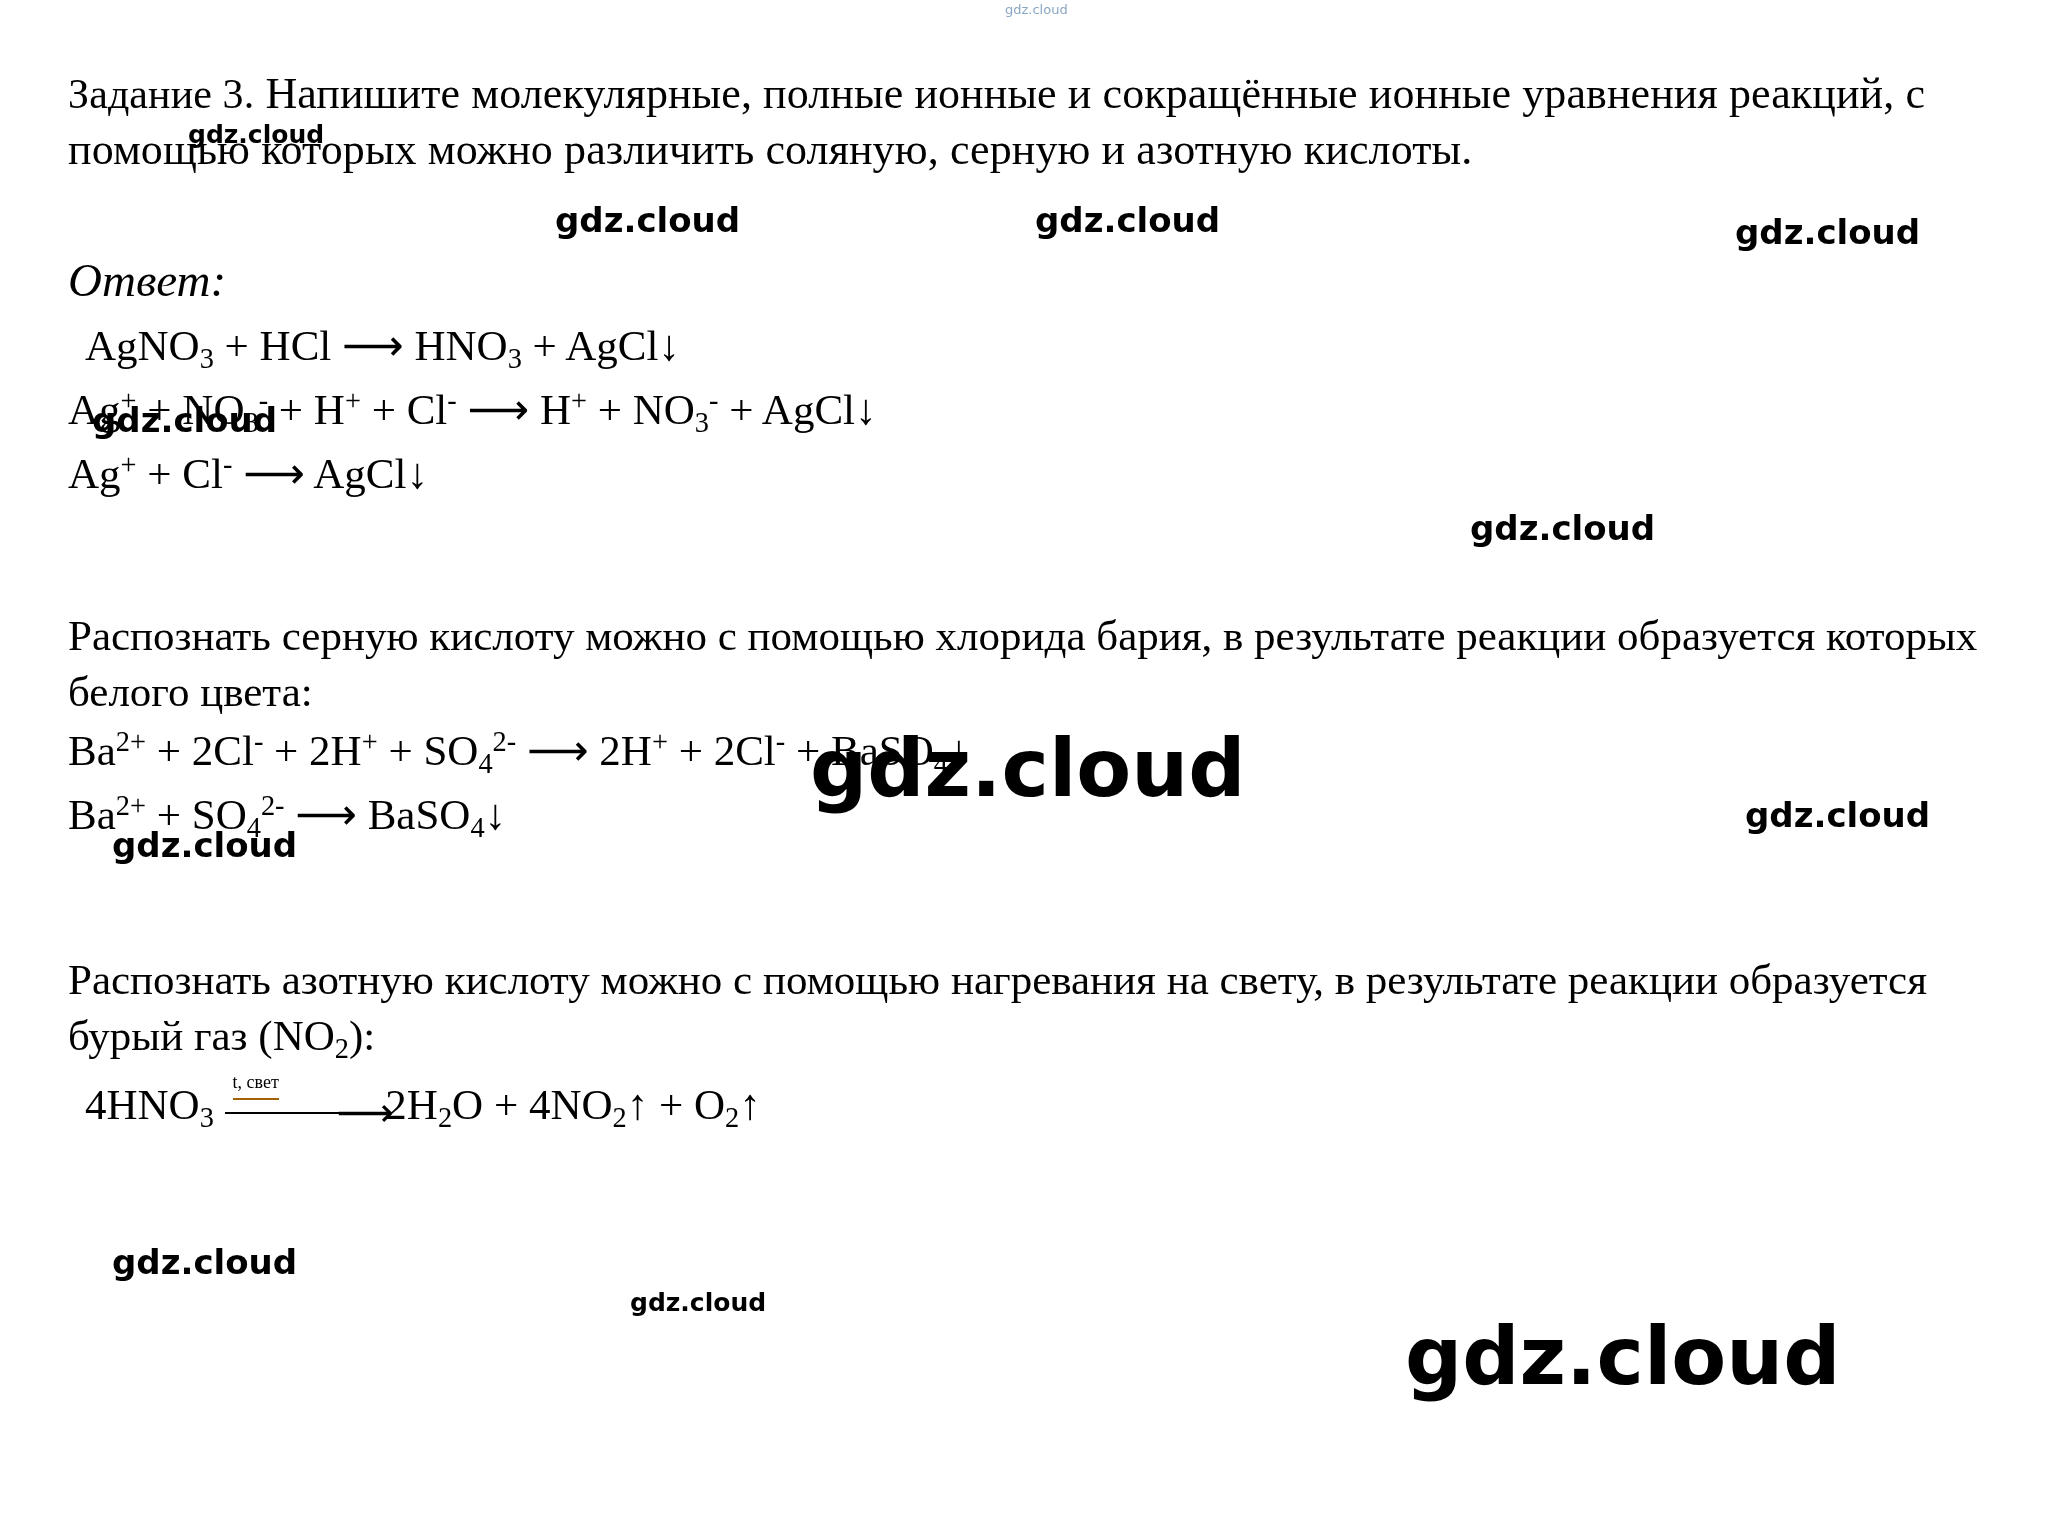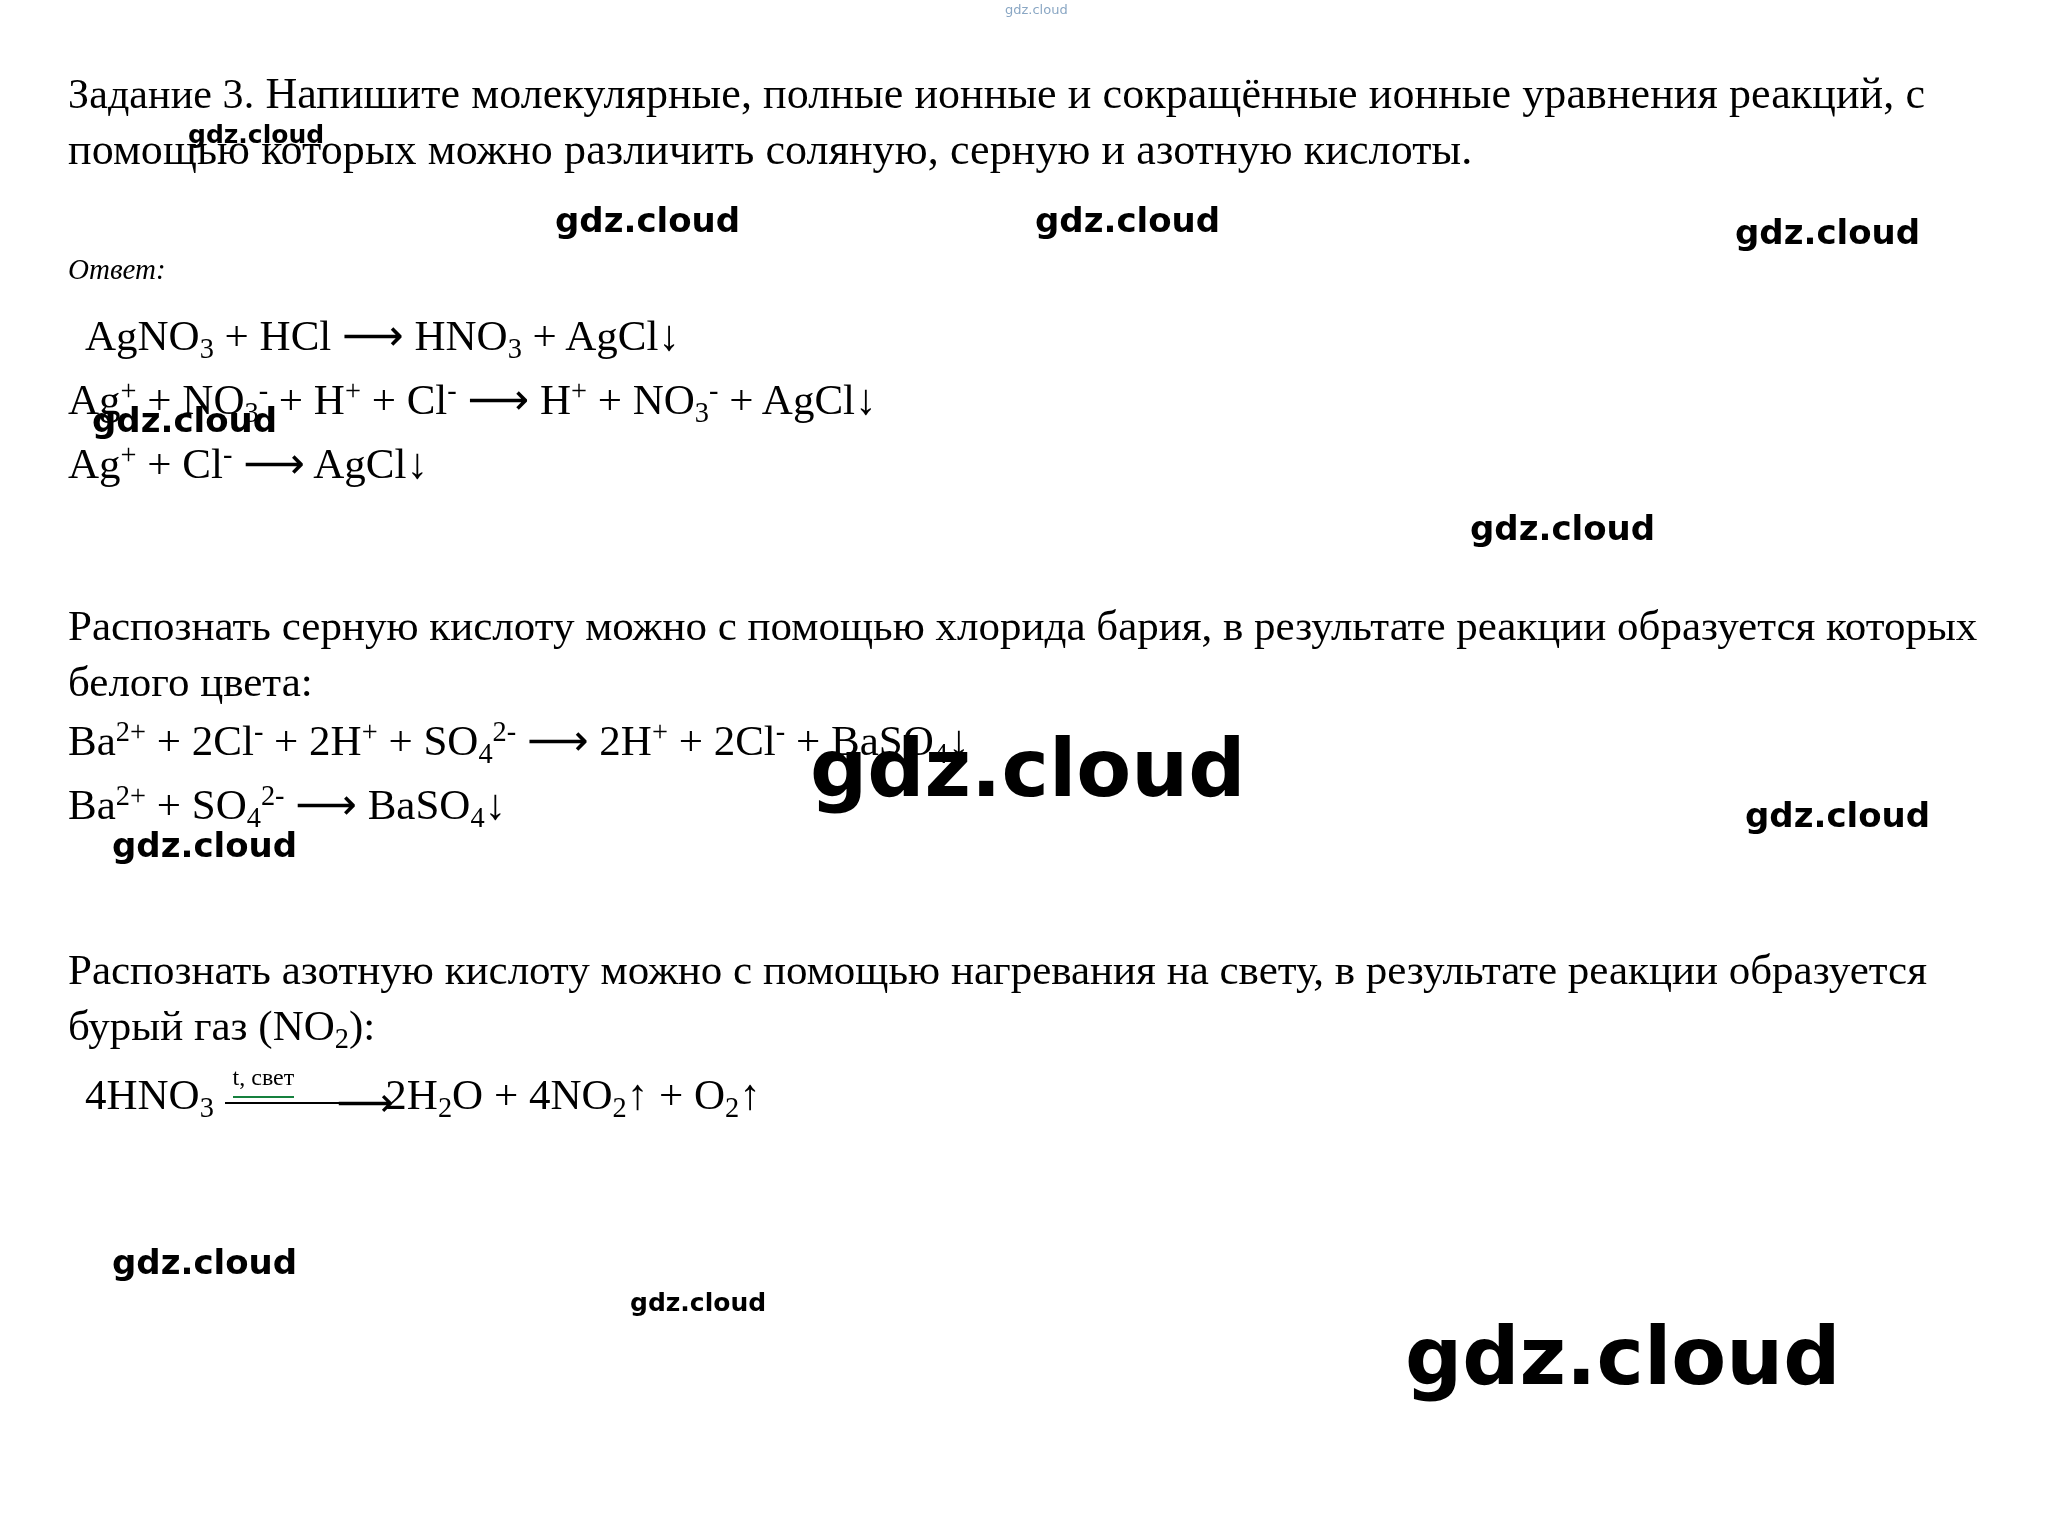--- a/index.html
+++ b/index.html
@@ -29,23 +29,23 @@
   .task-line {
     font-size: 44px;
     line-height: 1.28;
     letter-spacing: 0.1px;
   }
   .task-label {
     font-size: 42px;
   }
   .answer-label {
     font-style: italic;
-    font-size: 29px;
+    font-size: 47px;
     margin-top: 74px;
-    margin-bottom: 19px;
+    margin-bottom: 8px;
   }
   .para {
     font-size: 43px;
     line-height: 1.30;
     margin-top: 46px;
   }
   .eq {
     font-size: 43px;
     line-height: 1.42;
     white-space: nowrap;
@@ -59,22 +59,22 @@
     display: inline-block;
     position: relative;
     width: 150px;
     vertical-align: middle;
     height: 46px;
   }
   .cond-arrow .cond-text {
     position: absolute;
     left: 8px;
     top: -16px;
-    font-size: 24px;
-    border-bottom: 2px solid #15803d;
+    font-size: 18px;
+    border-bottom: 2px solid #a16207;
     padding-bottom: 2px;
     white-space: nowrap;
   }
   .cond-arrow .cond-line {
     position: absolute;
     left: 0;
     top: 26px;
     width: 122px;
     height: 2px;
     background: #000;

